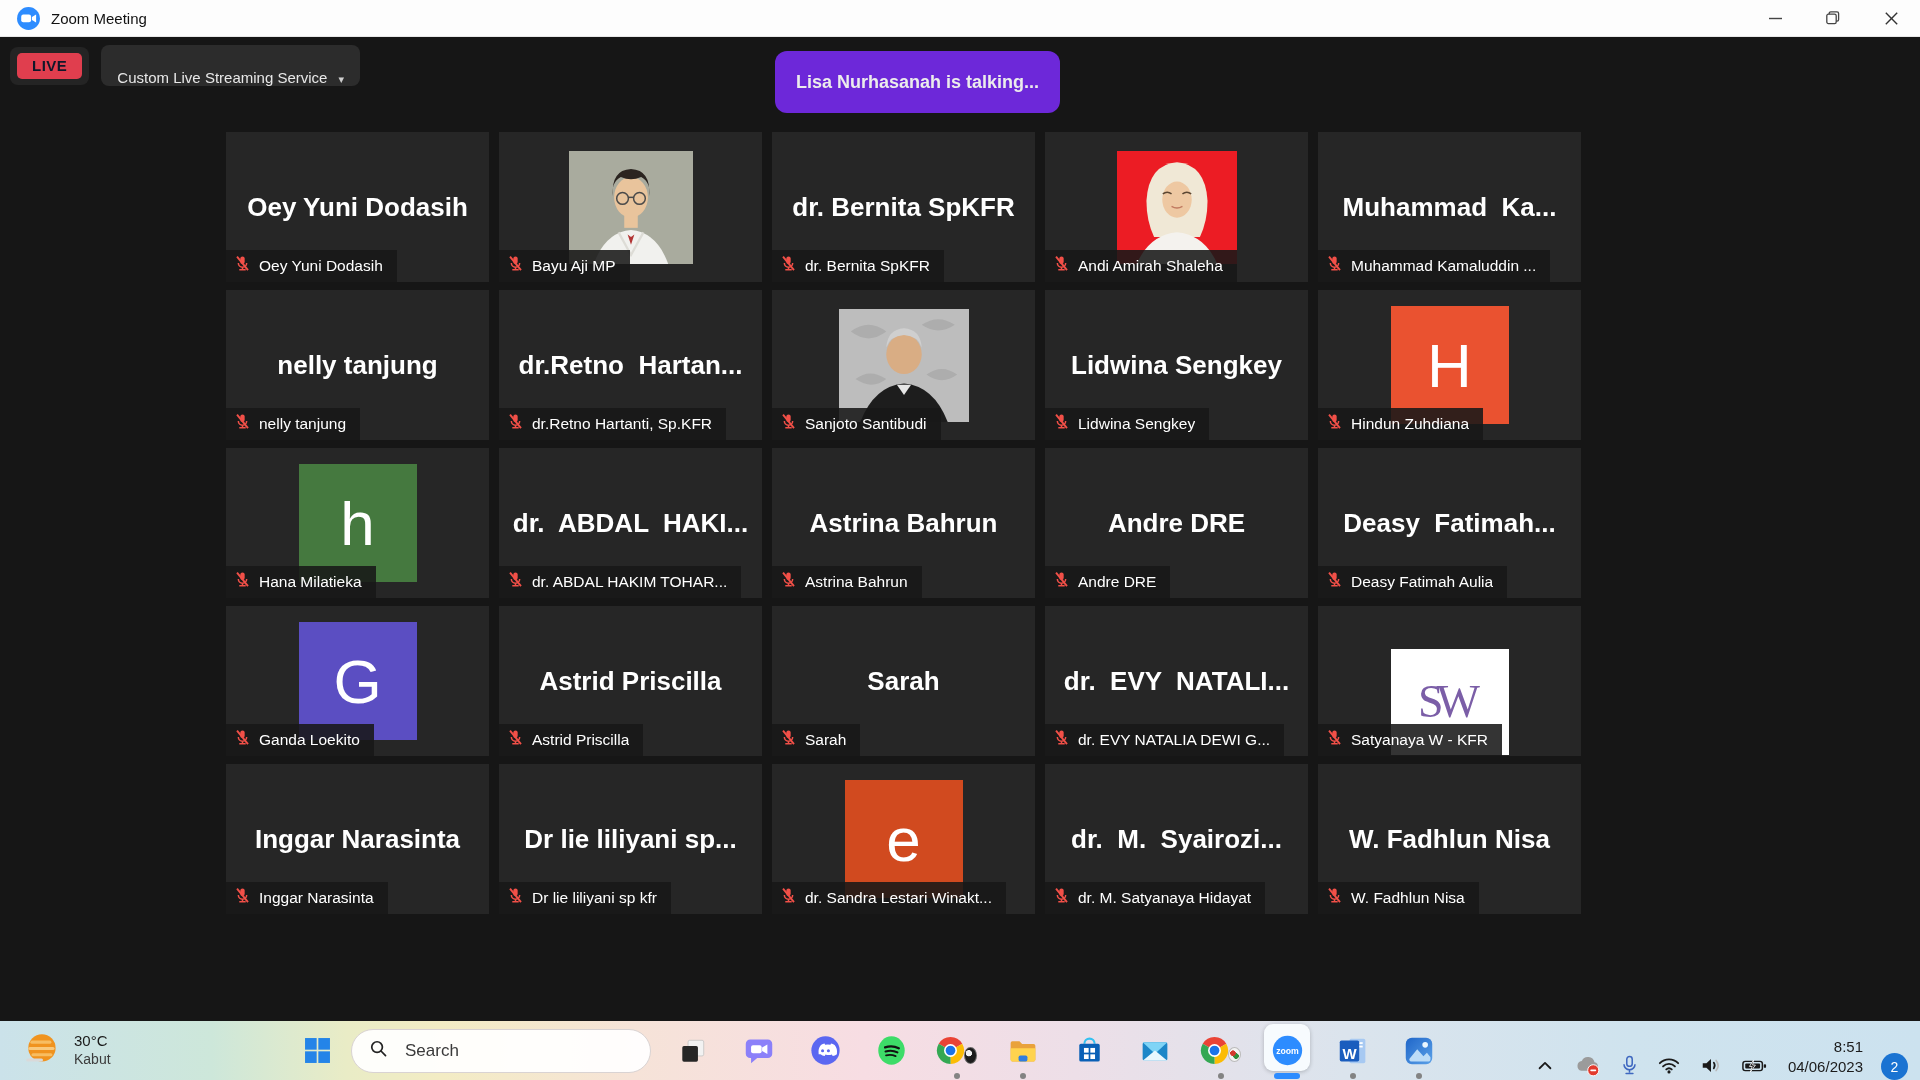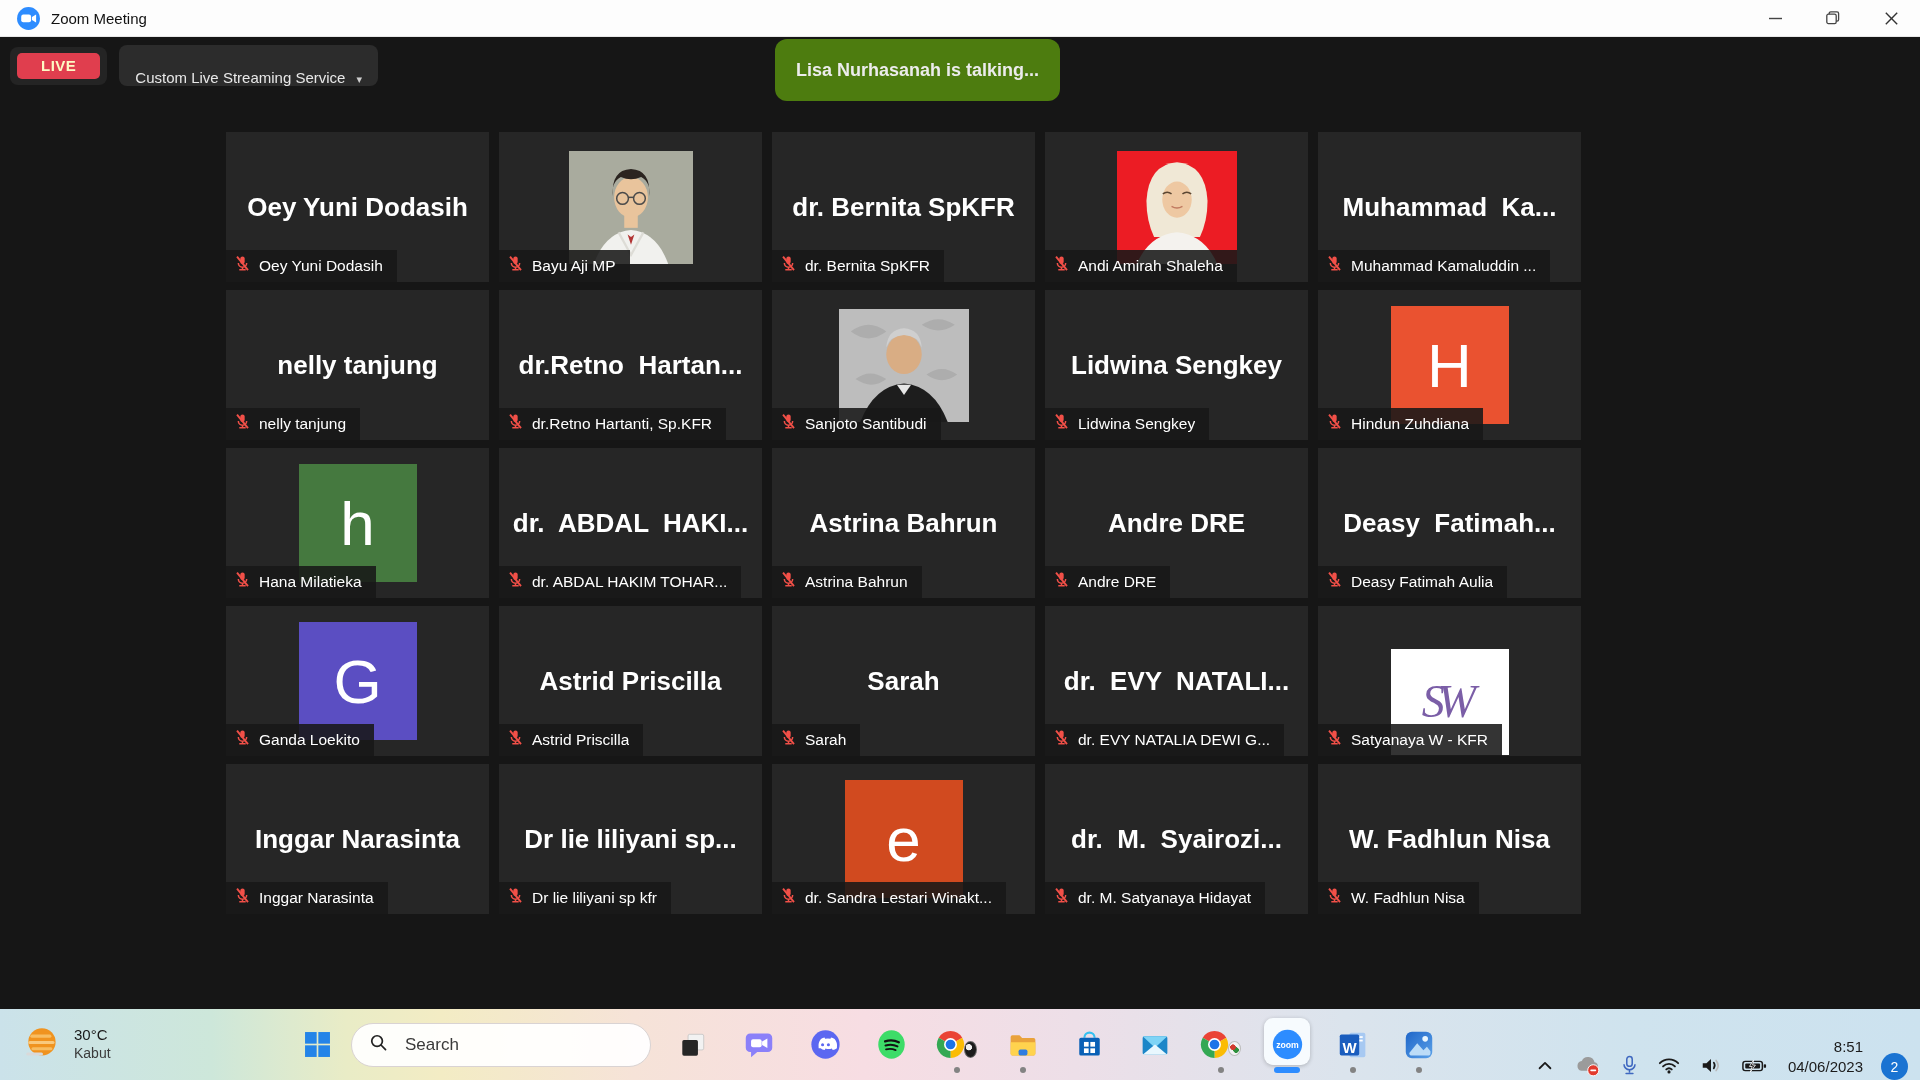--- a/index.html
+++ b/index.html
@@ -10,38 +10,38 @@
   .titlebar { position:absolute; top:0; left:0; width:1920px; height:37px; background:#fdfdfd; border-bottom:1px solid #e8e8e8; display:flex; align-items:center; z-index:5; }
   .app-icon { margin-left:16px; width:25px; height:25px; display:flex; }
   .win-title { margin-left:10px; font-size:15px; color:#111; }
   .win-controls { margin-left:auto; display:flex; height:100%; }
   .wbtn { width:58px; height:100%; border:0; background:transparent; display:flex; align-items:center; justify-content:center; cursor:pointer; }
 
   
   .meeting { position:absolute; top:37px; left:0; width:1920px; height:972px; background:#161616; }
   .stream-bar { position:absolute; top:8px; left:10px; display:flex; gap:12px; align-items:center; }
   .live-wrap { background:#242424; border-radius:8px; padding:6px 7px; display:flex; }
-  .live-badge { background:#e03e4e; color:#fef9c3; font-weight:bold; font-size:15px; padding:4px 24px 5px; border-radius:5px; letter-spacing:0.5px; }
+  .live-badge { background:#e03e4e; color:#0f172a; font-weight:bold; font-size:15px; padding:4px 15px 5px; border-radius:5px; letter-spacing:0.5px; }
   .stream-select { background:#2c2c2c; border-radius:8px; height:41px; display:flex; align-items:flex-end; gap:11px; padding:0 16px; font-size:15px; color:#e8e8e8; cursor:pointer; }
   .caret { font-size:11px; color:#cfcfcf; }
-  .toast { position:absolute; top:2px; left:775px; width:285px; height:62px; background:#4d7c0f; border-radius:12px; display:flex; align-items:center; justify-content:center; }
+  .toast { position:absolute; top:14px; left:775px; width:285px; height:62px; background:#6d28d9; border-radius:12px; display:flex; align-items:center; justify-content:center; }
   .toast span { color:#ececec; font-size:18px; font-weight:bold; }
 
   
   .grid { position:absolute; left:226px; top:95px; display:grid; grid-template-columns:repeat(5,263px); grid-auto-rows:150px; column-gap:10px; row-gap:8px; }
   .tile { position:relative; background:#262626; display:flex; align-items:center; justify-content:center; overflow:hidden; }
   .big-name { color:#fff; font-weight:bold; font-size:26px; white-space:pre; text-align:center; padding:0 6px; overflow:hidden; }
   .initial-box { width:118px; height:118px; display:flex; align-items:center; justify-content:center; color:#fff; font-size:62px; }
-  .logo-box { width:118px; height:106px; background:#fff; display:flex; align-items:center; justify-content:center; font-family:"Liberation Serif",serif; font-style:italic; font-size:46px; color:#7b5ea7; letter-spacing:-7px; padding-right:8px;margin-top:41px; }
+  .logo-box { width:118px; height:106px; background:#fff; display:flex; align-items:center; justify-content:center; font-family:"Liberation Serif",serif; font-size:46px; color:#7b5ea7; letter-spacing:-7px; padding-right:8px;margin-top:41px; }
   .name-tag { position:absolute; left:0; bottom:0; background:rgba(24,24,24,0.88); display:flex; align-items:center; gap:8px; padding:5px 14px 6px 8px; max-width:100%; }
   .name-tag .nm { color:#fff; font-size:15.5px; white-space:nowrap; overflow:hidden; text-overflow:ellipsis; }
   .photo { display:block; }
 
   
-  .taskbar { position:absolute; bottom:0; left:0; width:1920px; height:71px;
+  .taskbar { position:absolute; bottom:0; left:0; width:1920px; height:59px;
     background:linear-gradient(90deg,#cbe2ea 0%,#cde7da 11%,#e9ecc6 18%,#f3ecc4 23%,#f6e3d8 33%,#f7dde3 45%,#eddfe8 56%,#dbe4ed 70%,#cfe3ee 85%,#cce2ef 100%); }
   .weather { position:absolute; left:14px; top:0; height:100%; display:flex; align-items:center; gap:10px; cursor:pointer; padding:0 8px; }
   .wtxt { display:flex; flex-direction:column; line-height:1.25; }
   .wtemp { font-size:15px; color:#1a1a1a; }
   .wcond { font-size:14px; color:#3c3c3c; }
   .task-center { position:absolute; left:295px; top:0; height:100%; display:flex; align-items:center; gap:12px; }
   .tb-btn { width:44px; height:48px; border:0; background:transparent; border-radius:7px; display:flex; align-items:center; justify-content:center; cursor:pointer; }
   .search-pill { width:300px; height:44px; border-radius:22px; background:rgba(255,255,255,0.93); border:1px solid #d9d3d3; display:flex; align-items:center; gap:17px; padding-left:17px; cursor:pointer; }
   .search-text { font-size:17px; color:#3a3a3a; }
   .apps { display:flex; align-items:center; gap:22px; margin-left:8px; }

